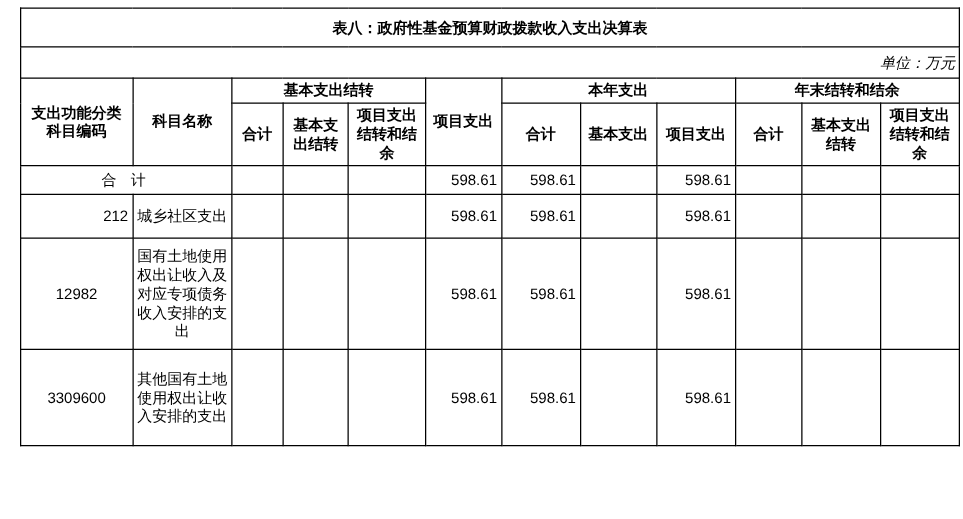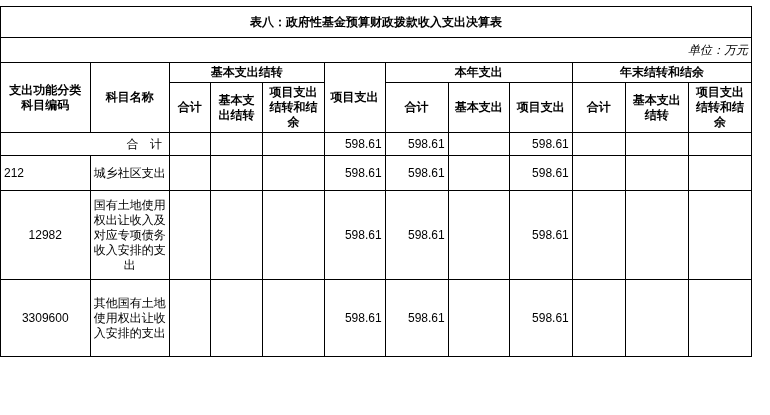--- a/index.html
+++ b/index.html
@@ -14,21 +14,21 @@
   .page {
     width: 770px;
     height: 415px;
     position: relative;
     background: #ffffff;
     overflow: hidden;
   }
   table.sheet {
     border-collapse: collapse;
     width: 752px;
-    margin-left: 0;
+    margin-left: 16px;
     margin-top: 6px;
     table-layout: fixed;
   }
   table.sheet td {
     border: 1px solid #000000;
     font-size: 12px;
     padding: 2px 3px;
     vertical-align: middle;
     line-height: 1.25;
   }
@@ -55,39 +55,39 @@
     text-align: center;
     font-weight: bold;
     font-size: 12px;
   }
   .num {
     text-align: right;
     padding-right: 5px;
     font-size: 12px;
   }
   .code {
-    text-align: left;
+    text-align: right;
     padding-left: 5px;
     font-size: 12px;
   }
   .code-center {
     text-align: center;
     font-size: 12px;
   }
   .name {
     text-align: center;
     padding-left: 6px;
     font-size: 12px;
   }
   .total-label {
     text-align: center;
     font-size: 12px;
     letter-spacing: 4px;
   }
-  .r-total td { height: 18px; text-align: right; }
+  .r-total td { height: 18px; }
   .r-212 td { height: 30px; }
   .r-21208 td { height: 84px; }
   .r-2120899 td { height: 72px; }
 </style>
 </head>
 <body>
 
 <div class="page">
   <table class="sheet">
     <colgroup>

